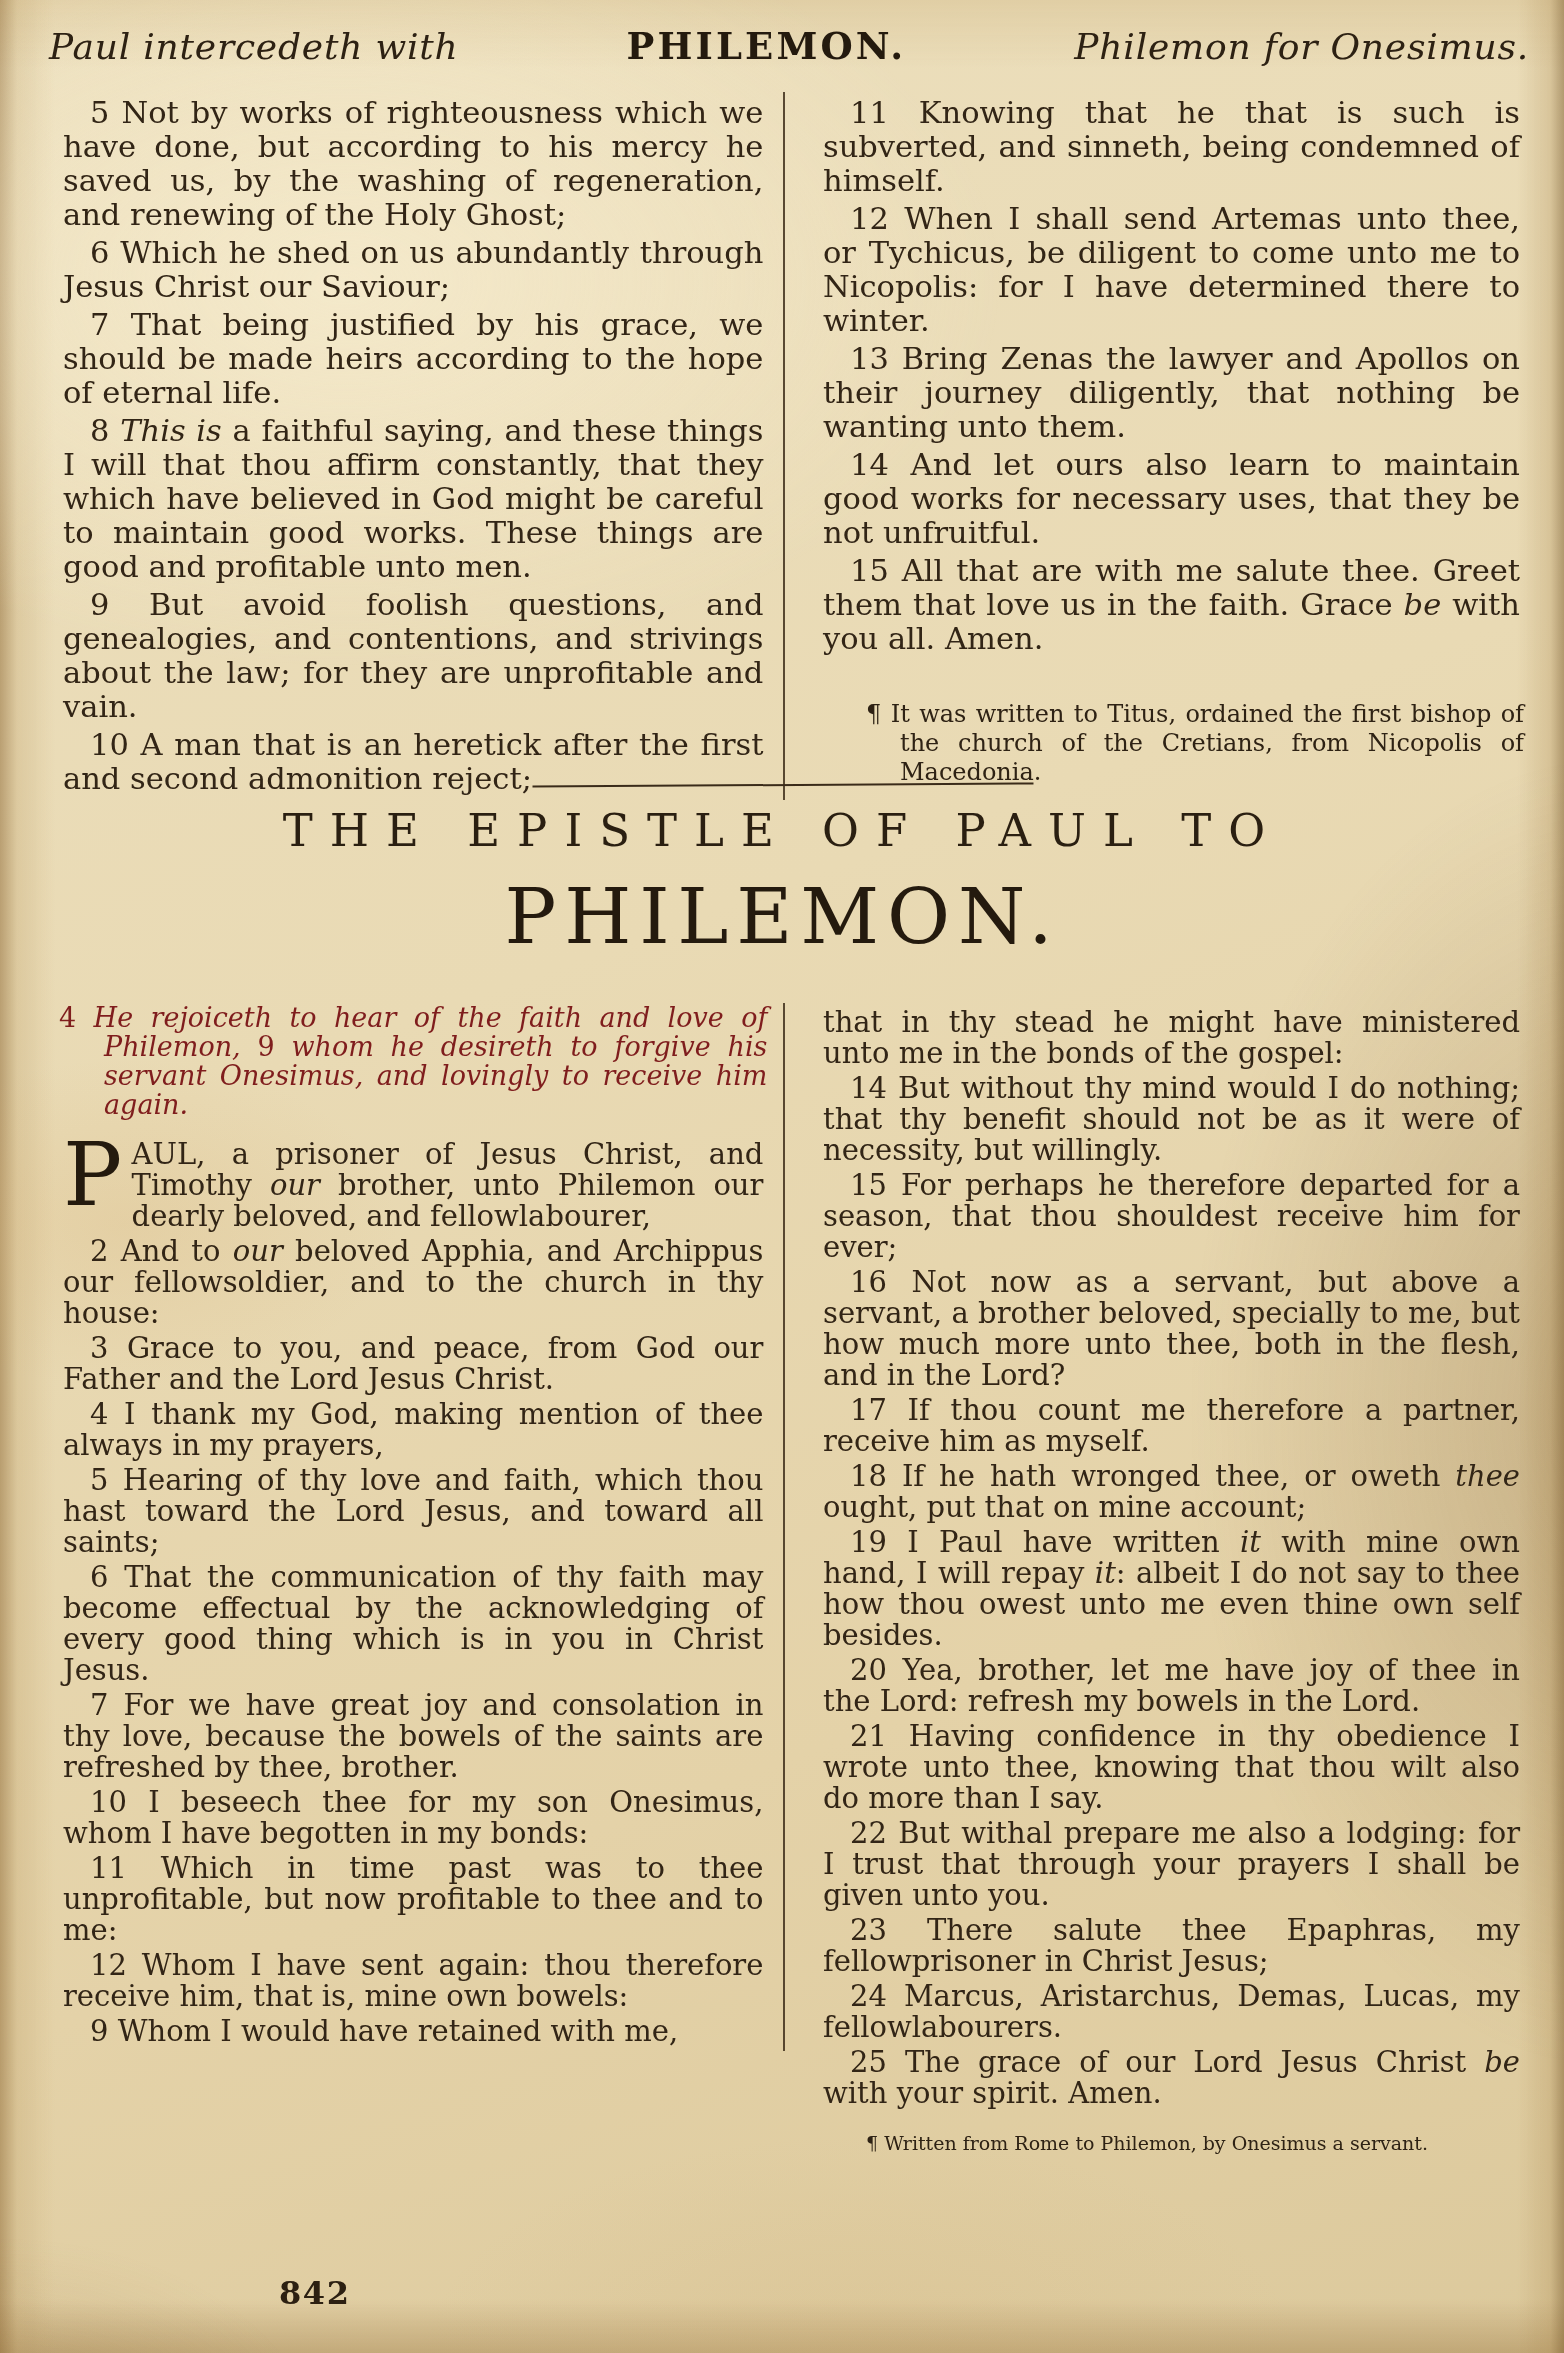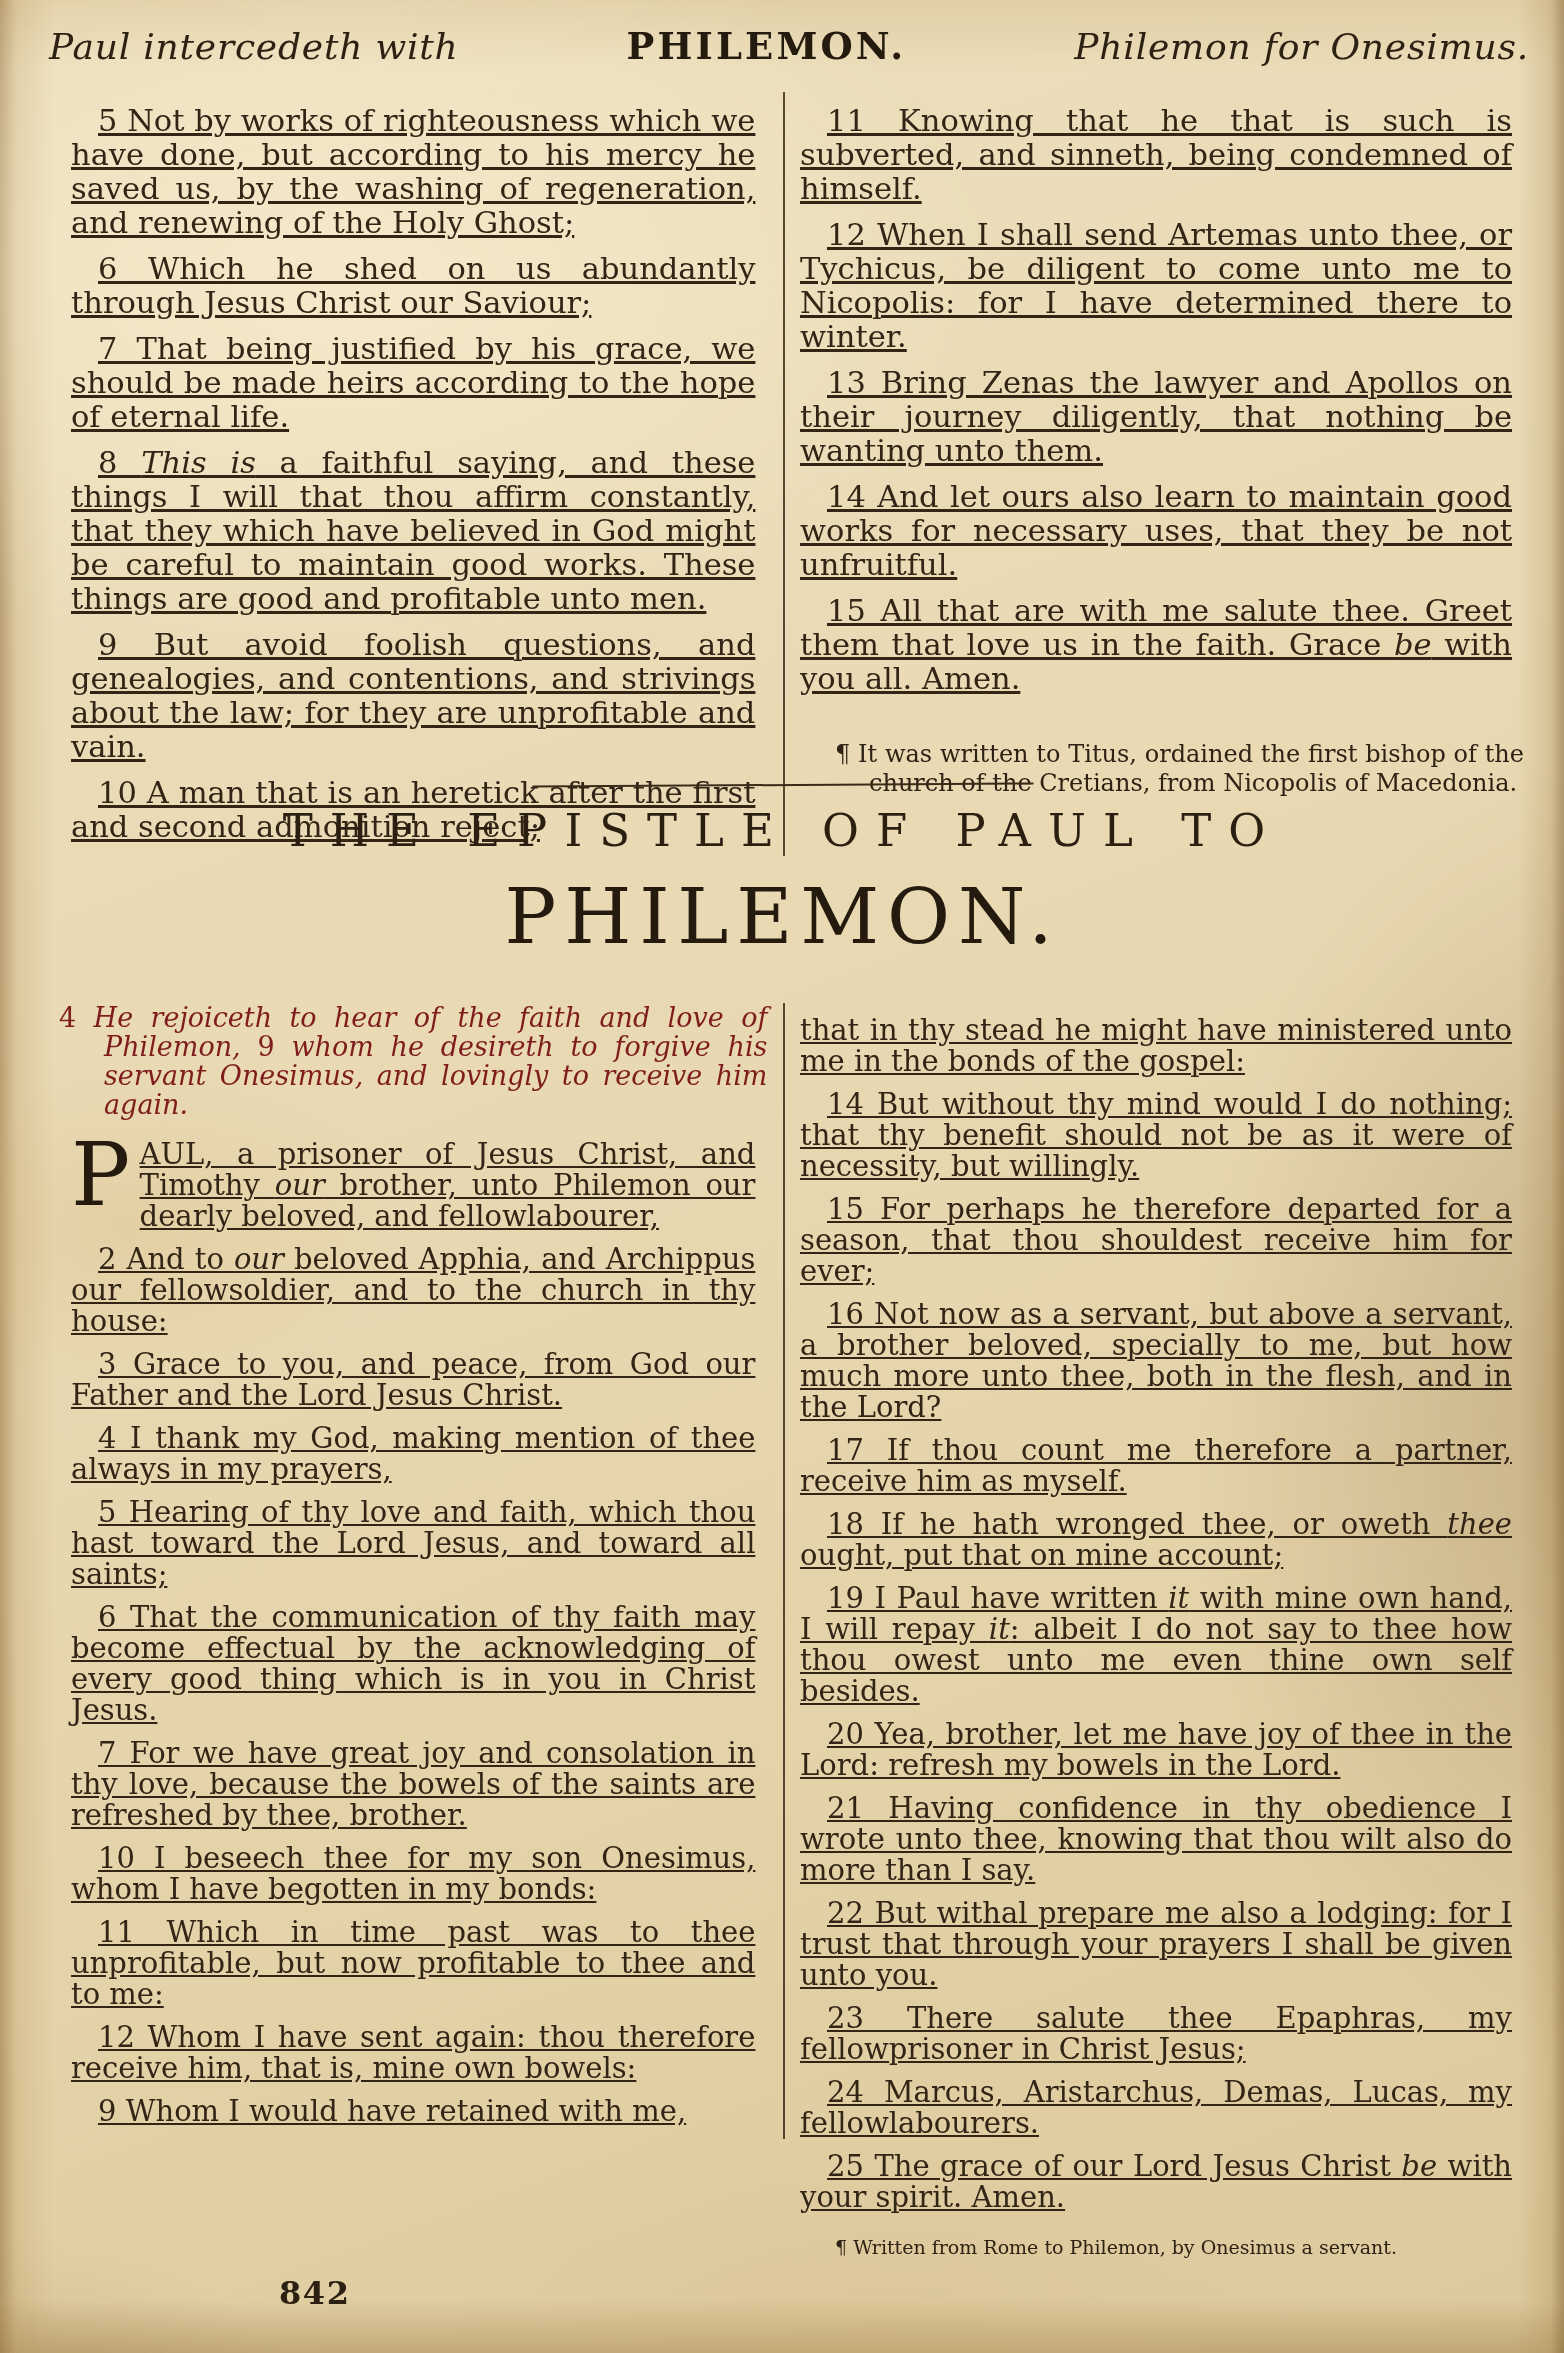--- a/index.html
+++ b/index.html
@@ -26,23 +26,23 @@
   
   .runhead{position:absolute;top:23.5px;left:49px;right:36px;height:47px;
     display:flex;justify-content:space-between;align-items:baseline;}
   .runhead .it{font-style:italic;font-size:36px;letter-spacing:0.8px;color:#2d2113;text-align:right;}
   .runhead .book{font-size:37px;font-weight:bold;letter-spacing:3.1px;color:#241a0e;}
 
   
   .sec{position:absolute;left:59px;right:41px;}
   .cols{display:flex;align-items:flex-start;}
   .col-l{width:726px;box-sizing:border-box;padding-right:15.6px;border-right:2.3px solid rgba(62,46,26,.85);}
-  .col-r{flex:1;box-sizing:border-box;padding-left:3px;}
+  .col-r{flex:1;box-sizing:border-box;padding-left:34px;}
 
-  .verse{margin:12px;text-align:justify;text-indent:27px;text-decoration:underline;}
+  .verse{margin:4px;text-align:justify;text-indent:27px;}
   .titus .verse{font-size:30.5px;line-height:34px;}
   .philemon .verse{font-size:29px;line-height:31px;}
   .verse.cont{text-indent:0;}
   .alt{font-style:italic;}
   .argument .alt{font-style:normal;}
 
   .verse.has-drop{text-indent:0;}
   .dropcap{float:left;font-size:88px;line-height:61px;padding:4.7px 9.4px 0 0;color:#241a0e;}
 
   .argument{font-style:italic;font-size:27px;line-height:29px;text-align:justify;

